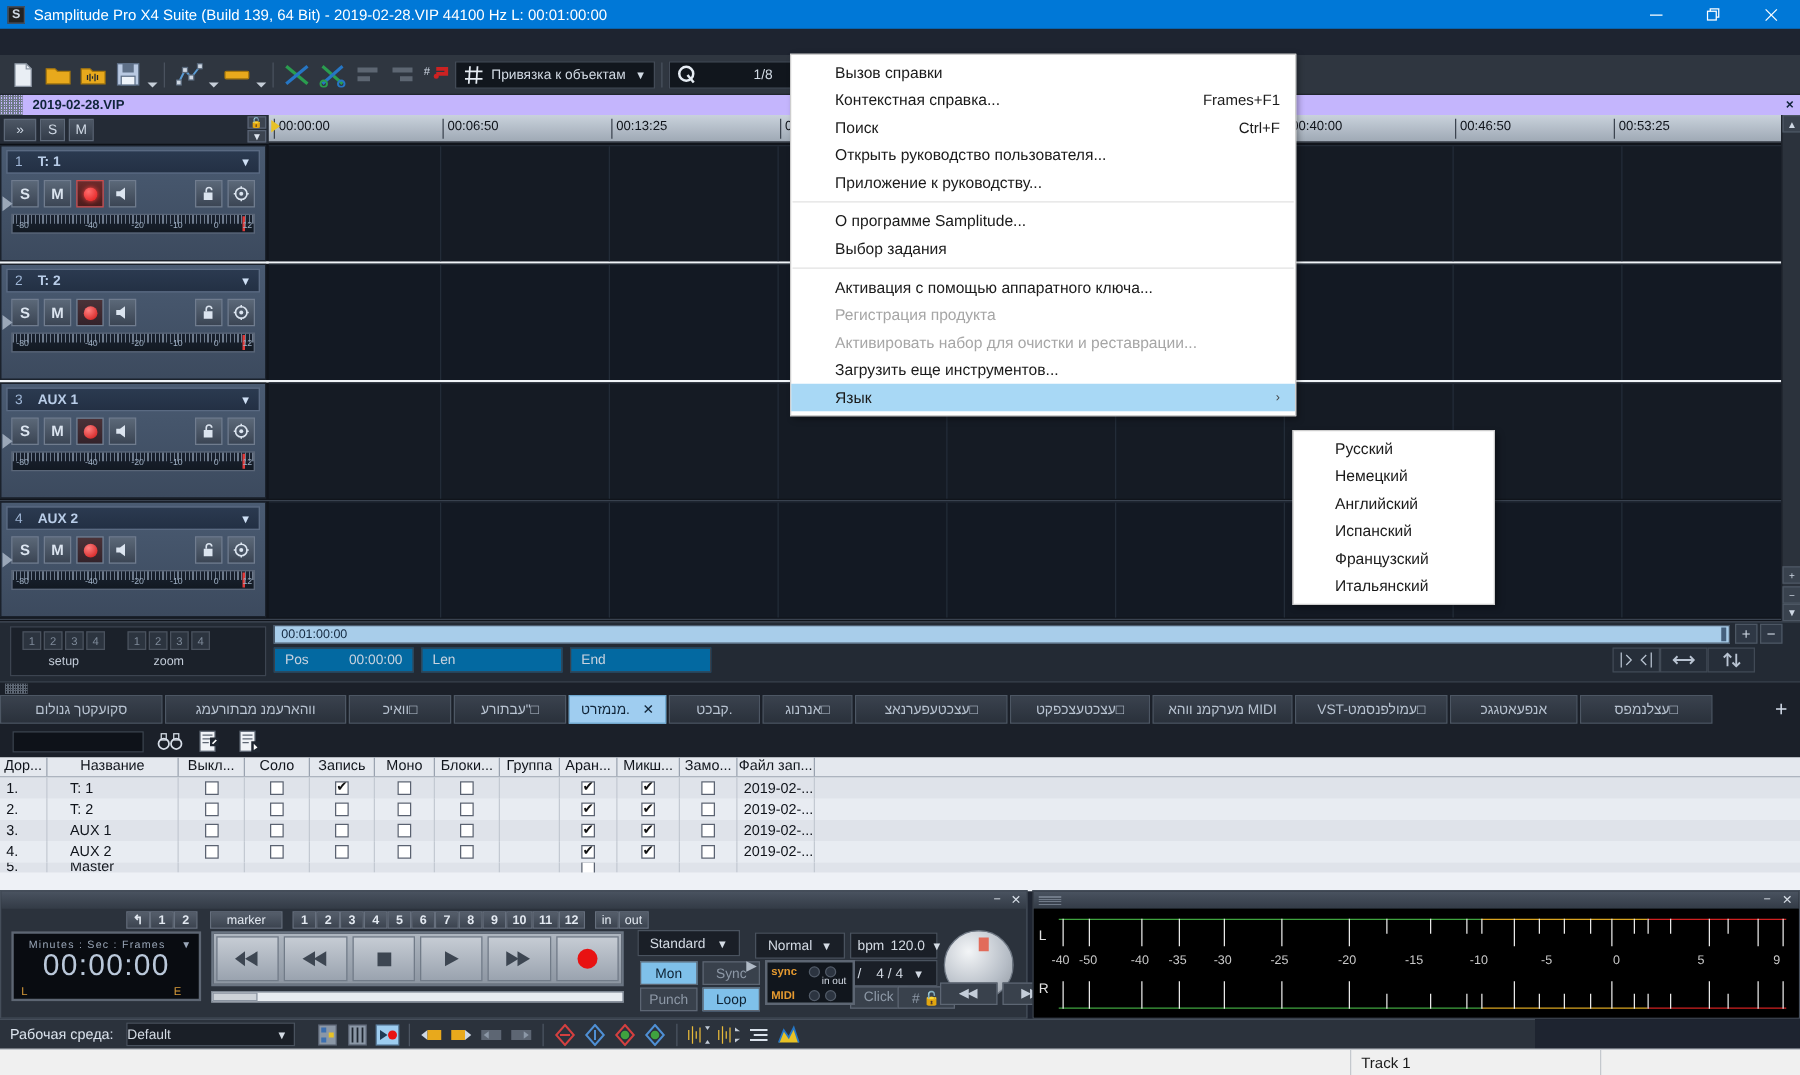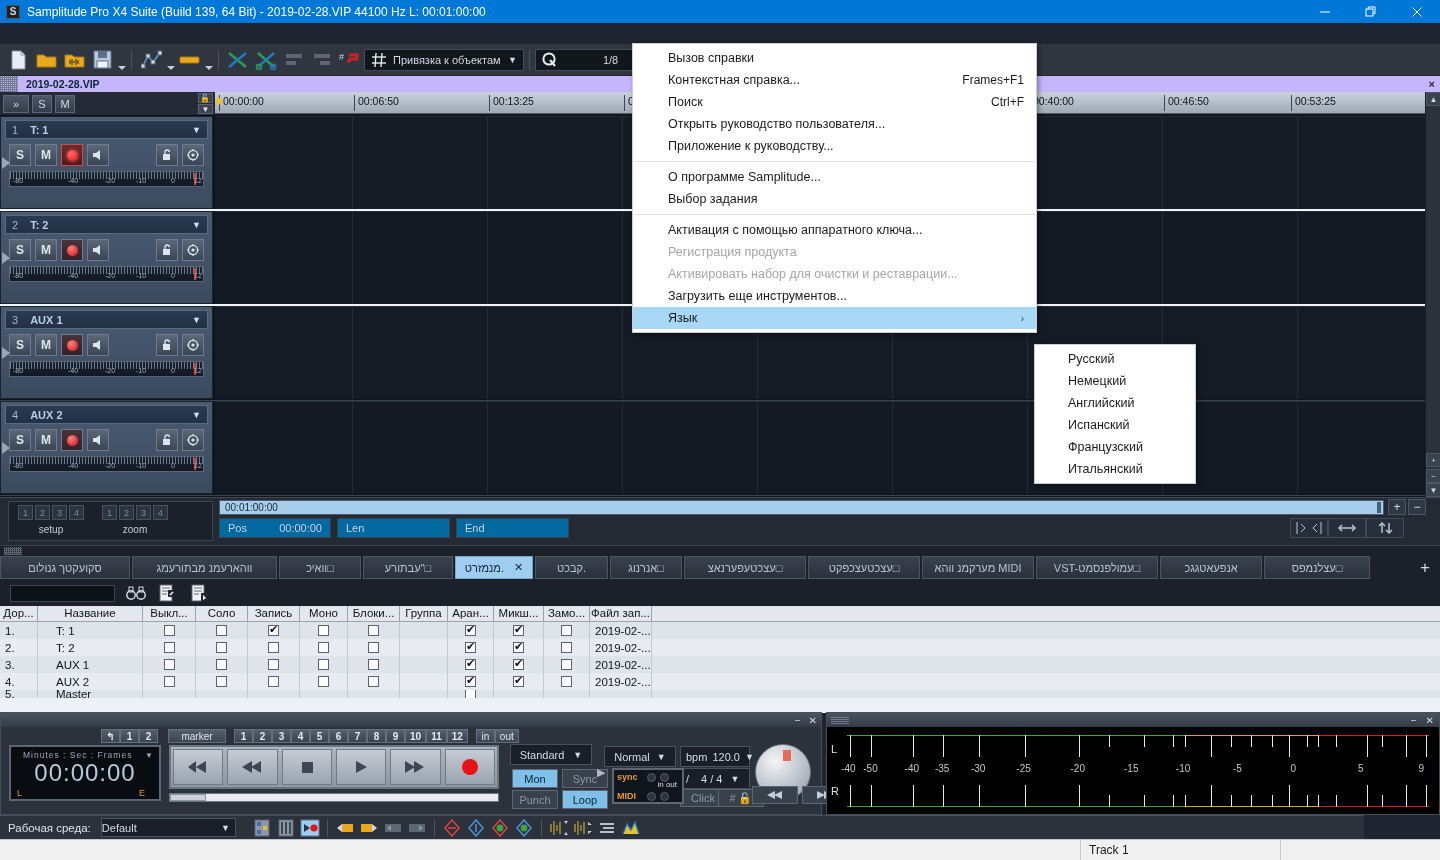--- a/index.html
+++ b/index.html
@@ -206,21 +206,21 @@
      border:1px solid #454e5a;}
   .vu-title { height:14px; background:linear-gradient(#4a5360,#333b46); display:flex; align-items:center;}
   .vu-body { position:absolute; left:0; top:14px; right:0; bottom:0; background:#000; }
   .vu-scale { position:absolute; left:20px; top:8px; right:10px; height:72px; }
   .vu-seg { position:absolute; top:0; bottom:0; border-top:1px solid; border-bottom:1px solid;}
   .vu-t { position:absolute; top:0; width:1px; background:#e8e8e8;}
   .vu-num { position:absolute; color:#c9c9c9; font-size:10px; }
   .vu-lr { position:absolute; color:#e0e0e0; font-size:11px; left:4px;}
 
   
-  .statusbar { position:absolute; left:0; top:815px; width:1364px; height:24px; background:#2b323c;
+  .statusbar { position:absolute; left:0; top:815px; width:1228px; height:24px; background:#2b323c;
      display:flex; align-items:center; border-top:1px solid #454e5a;}
   .sb-lbl { margin-left:8px; font-size:11.5px; color:#dbe3ed;}
   .sb-sel { margin-left:10px; width:135px;height:19px; background:#1a1f27; border:1px solid #49525e;
      color:#d4dbe4; font-size:11px; display:flex; align-items:center; justify-content:center;}
   .sb-ic { width:24px; height:22px; display:flex; align-items:center; justify-content:center; }
   .sb-sep { width:1px;height:18px;background:#4c5562;margin:0 5px;}
   .winbar { position:absolute; left:0; top:839px; width:1440px; height:21px; background:#f0f0f0;
      border-top:1px solid #c4c8cd; display:flex; align-items:center; color:#1a1a1a; font-size:12px;}
   .winbar .cell { border-left:1px solid #c4c8cd; height:21px; display:flex; align-items:center;
      padding-left:8px;}

